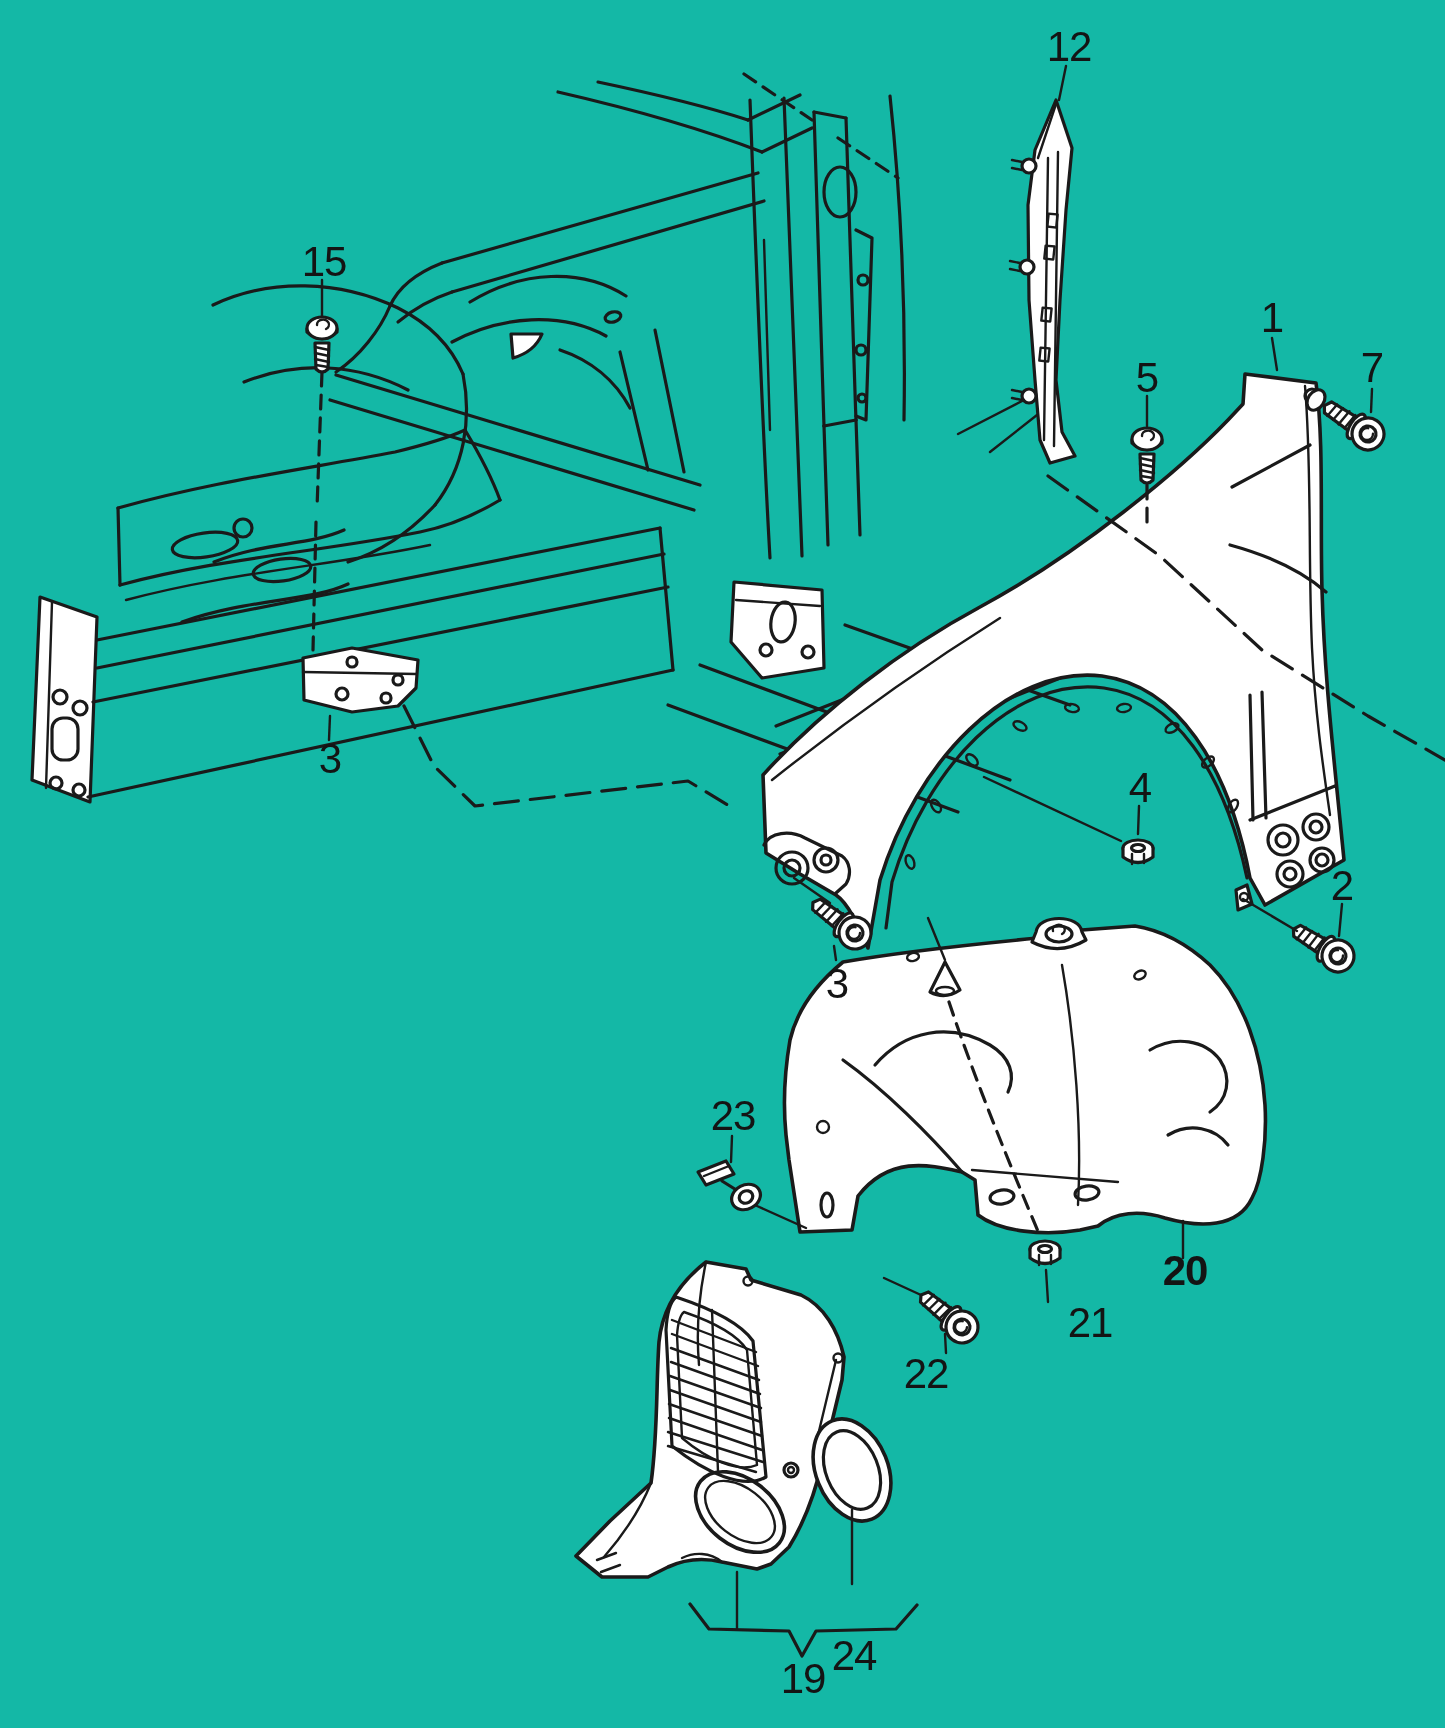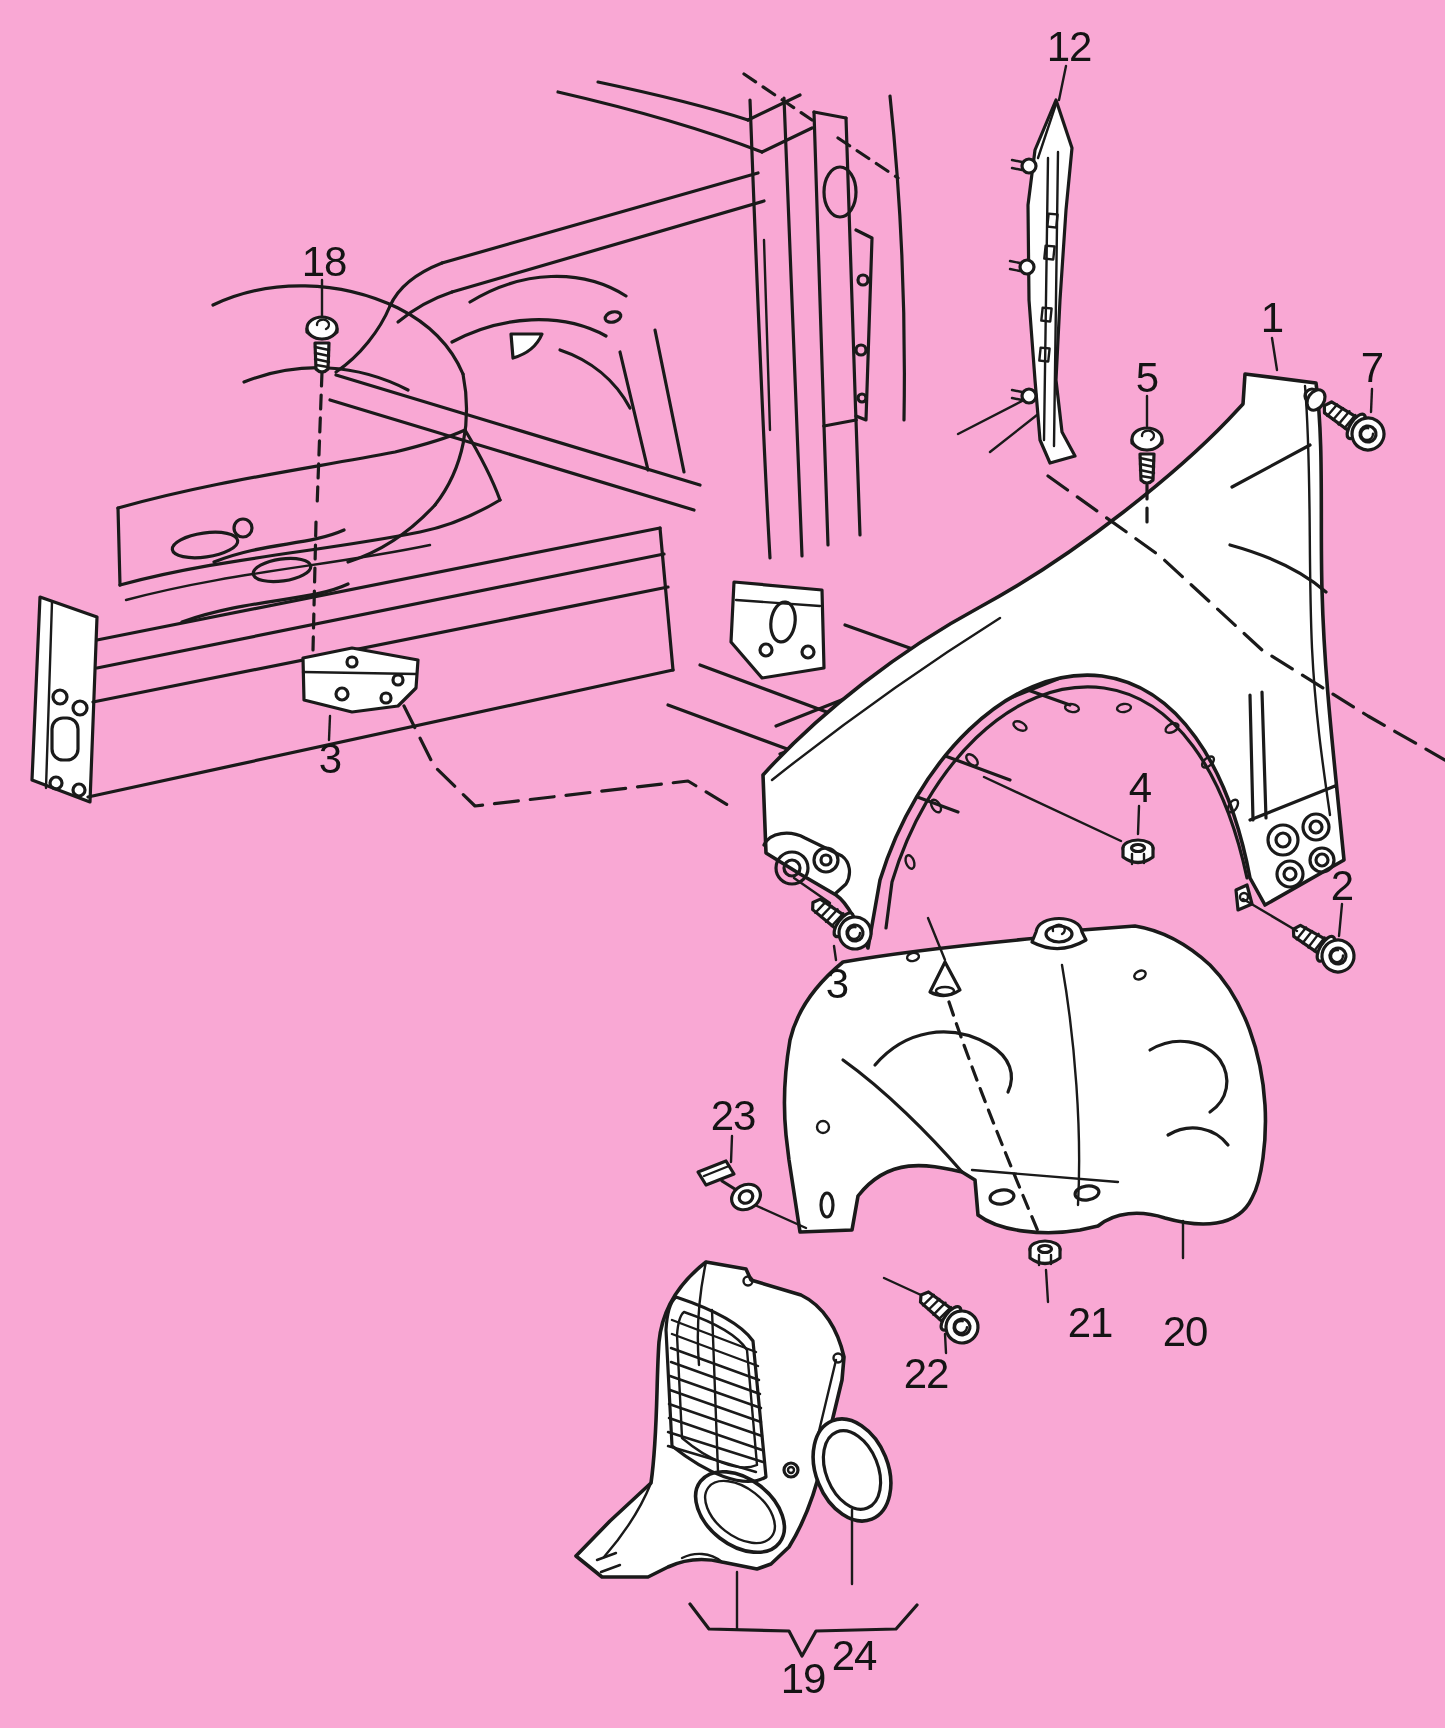--- a/index.html
+++ b/index.html
@@ -1,16 +1,16 @@
 <!DOCTYPE html>
 <html><head>
 <meta charset="utf-8">
 <style>
   html,body{margin:0;padding:0;background:#fff;}
-  .stage{position:relative;width:1445px;height:1728px;background:#f9a8d4;overflow:hidden;
+  .stage{position:relative;width:1445px;height:1728px;background:#14b8a6;overflow:hidden;
          font-family:"Liberation Sans",sans-serif;}
   svg{position:absolute;left:0;top:0;}
   .ln{fill:none;stroke:#1a1a1a;stroke-width:3.2;stroke-linecap:round;stroke-linejoin:round;}
   .fat{stroke-width:3.6;}
   .thin{stroke-width:2.4;}
   .solid{fill:#ffffff;}
   .dash{stroke-dasharray:24 12;}
   .dash2{stroke-dasharray:14 9;}
   .callout{position:absolute;transform:translate(-50%,-50%);
            font:400 42px "Liberation Sans",sans-serif;color:#141414;
@@ -356,29 +356,29 @@
     <path class="ln thin" d="M 946,1353 L 945,1334"></path>
     <path class="ln thin" d="M 921,1295 L 884,1278"></path>
     <path class="ln thin" d="M 852,1584 L 852,1510"></path>
     <path class="ln thin" d="M 737,1572 L 737,1629"></path>
     <path class="ln" d="M 690,1604 L 709,1629 L 789,1631 L 802,1656 L 816,1631 L 896,1629 L 917,1605"></path>
   </g>
 </svg>
 
 <div style="position:absolute;left:0;top:0;width:100%;height:100%;">
       <div class="callout" style="left: 1069px; top: 47px;">12</div>
-      <div class="callout" style="left: 324px; top: 262px;">18</div>
+      <div class="callout" style="left: 324px; top: 262px;">15</div>
       <div class="callout" style="left: 1272px; top: 318px;">1</div>
       <div class="callout" style="left: 1372px; top: 368px;">7</div>
       <div class="callout" style="left: 1147px; top: 378px;">5</div>
       <div class="callout" style="left: 330px; top: 759px;">3</div>
       <div class="callout" style="left: 1140px; top: 788px;">4</div>
       <div class="callout" style="left: 1342px; top: 886px;">2</div>
       <div class="callout" style="left: 837px; top: 984px;">3</div>
       <div class="callout" style="left: 733px; top: 1116px;">23</div>
-      <div class="callout" style="left: 1185px; top: 1332px;">20</div>
+      <div class="callout" style="left: 1185px; top: 1271px; font-weight: bold;">20</div>
       <div class="callout" style="left: 1048px; top: 1323px; margin-left: 42px;">21</div>
       <div class="callout" style="left: 926px; top: 1374px;">22</div>
       <div class="callout" style="left: 854px; top: 1608px; margin-top: 48px;">24</div>
       <div class="callout" style="left: 803px; top: 1679px;">19</div>
     </div>
 
 </div>
 
 </body></html>

